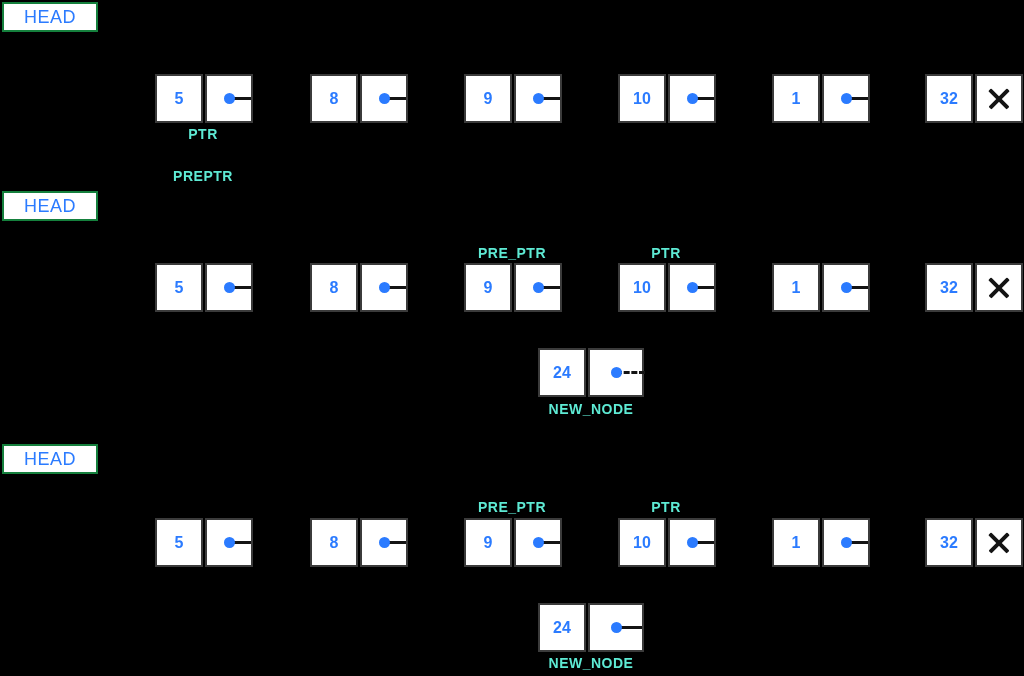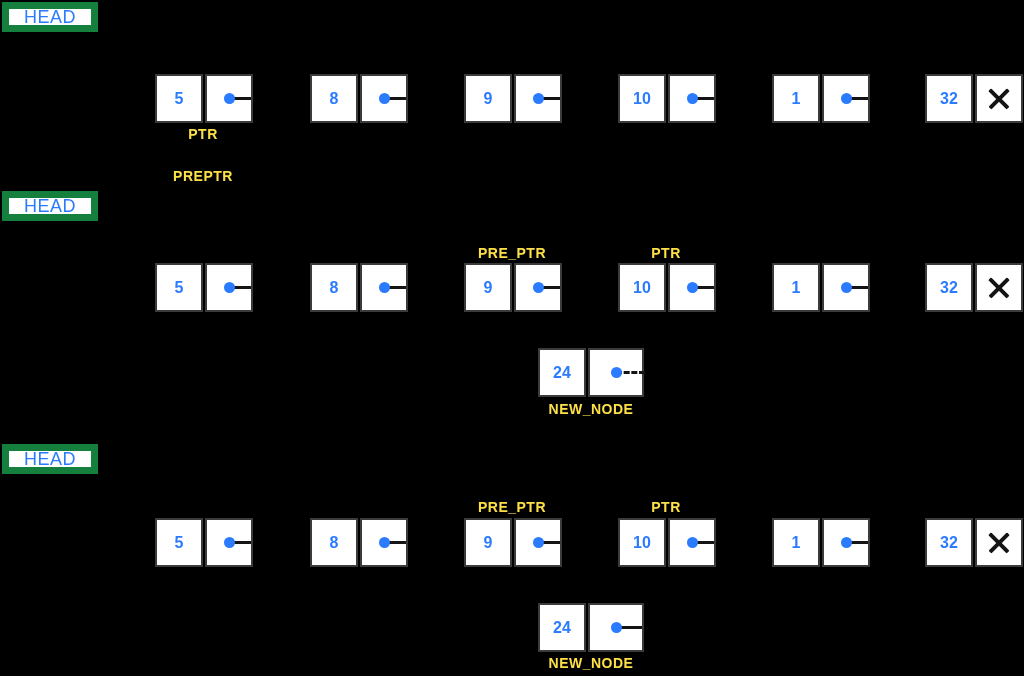--- a/index.html
+++ b/index.html
@@ -7,21 +7,21 @@
     position:relative;
     width:1024px;height:676px;
     background:#000;
     overflow:hidden;
     font-family:"Liberation Sans", sans-serif;
   }
   .head-box{
     position:absolute;
     width:96px;height:30px;
     background:#fff;
-    border:7px solid #15803d;
+    border:2px solid #15803d;
     box-sizing:border-box;
     display:flex;align-items:center;justify-content:center;
     color:#2b7bff;
     font-size:18px;
     letter-spacing:0.5px;
     text-align:right;
   }
   .node{
     position:absolute;
     display:flex;
@@ -72,21 +72,21 @@
     position:absolute;
     left:-2px;top:9px;
     width:26px;height:3.5px;
     background:#141414;
     border-radius:1px;
   }
   .xmark::before{transform:rotate(45deg);}
   .xmark::after{transform:rotate(-45deg);}
   .lbl{
     position:absolute;
-    color:#fde047;
+    color:#5eead4;
     font-size:14px;
     font-weight:700;
     letter-spacing:0.5px;
     text-align:center;
   }
   .w96{width:96px;}
   .w106{width:106px;}
   .ptr-cell-wide{width:56px;}
 </style>
 </head>

